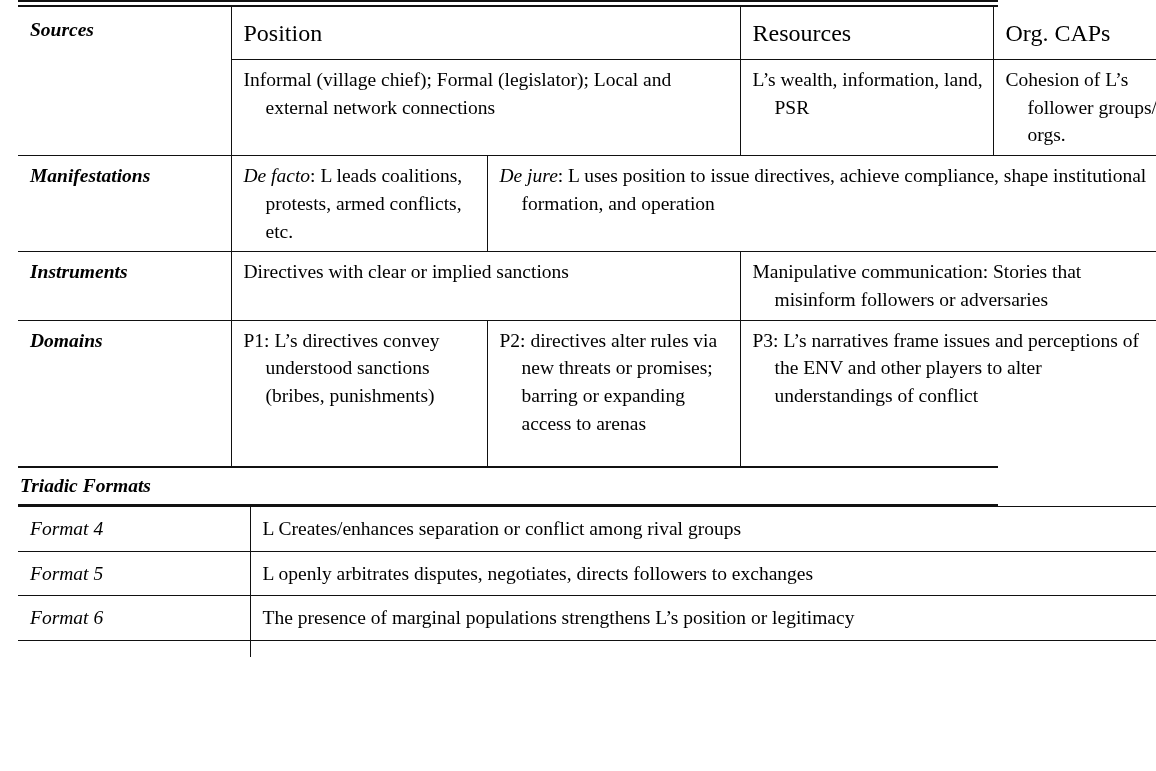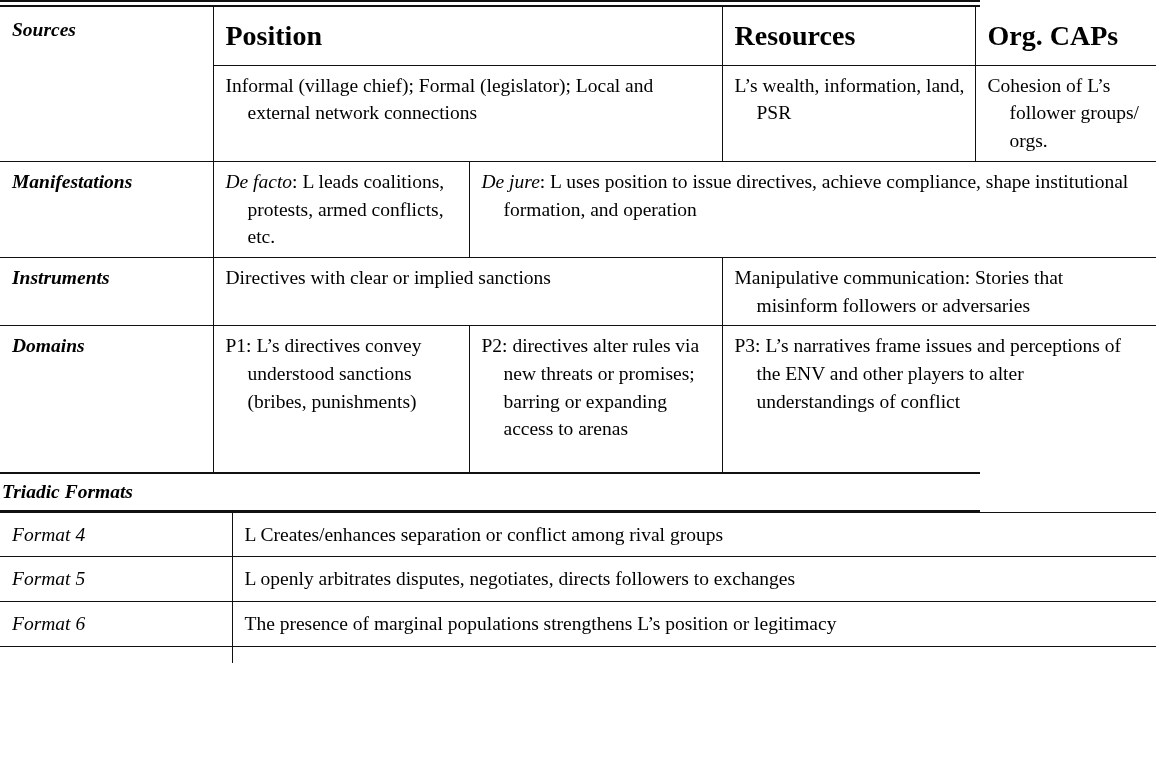--- a/index.html
+++ b/index.html
@@ -14,20 +14,21 @@
     color: #000000;
     overflow: hidden;
   }
 
   .page {
     position: relative;
     width: 980px;
     height: 771px;
     background: #fff;
     box-sizing: border-box;
+    margin-left: 18px;
   }
 
   
   .rule-double {
     border-top: 2px solid #111;
     border-bottom: 2px solid #111;
     height: 3px;
     box-sizing: content-box;
   }
   .rule-single {
@@ -55,22 +56,22 @@
     margin: 0;
   }
 
   .lbl {
     font-style: italic;
     font-weight: bold;
     font-size: 19.5px;
     white-space: nowrap;
   }
   .hdr {
-    font-weight: bold;
-    font-size: 28px;
+    font-weight: normal;
+    font-size: 24px;
   }
   .it { font-style: italic; }
 
   
   .vl { border-left: 1.5px solid #111; }
 
   
   .hr-top td { border-top: 1.5px solid #111; }
 
   .sect-title {

